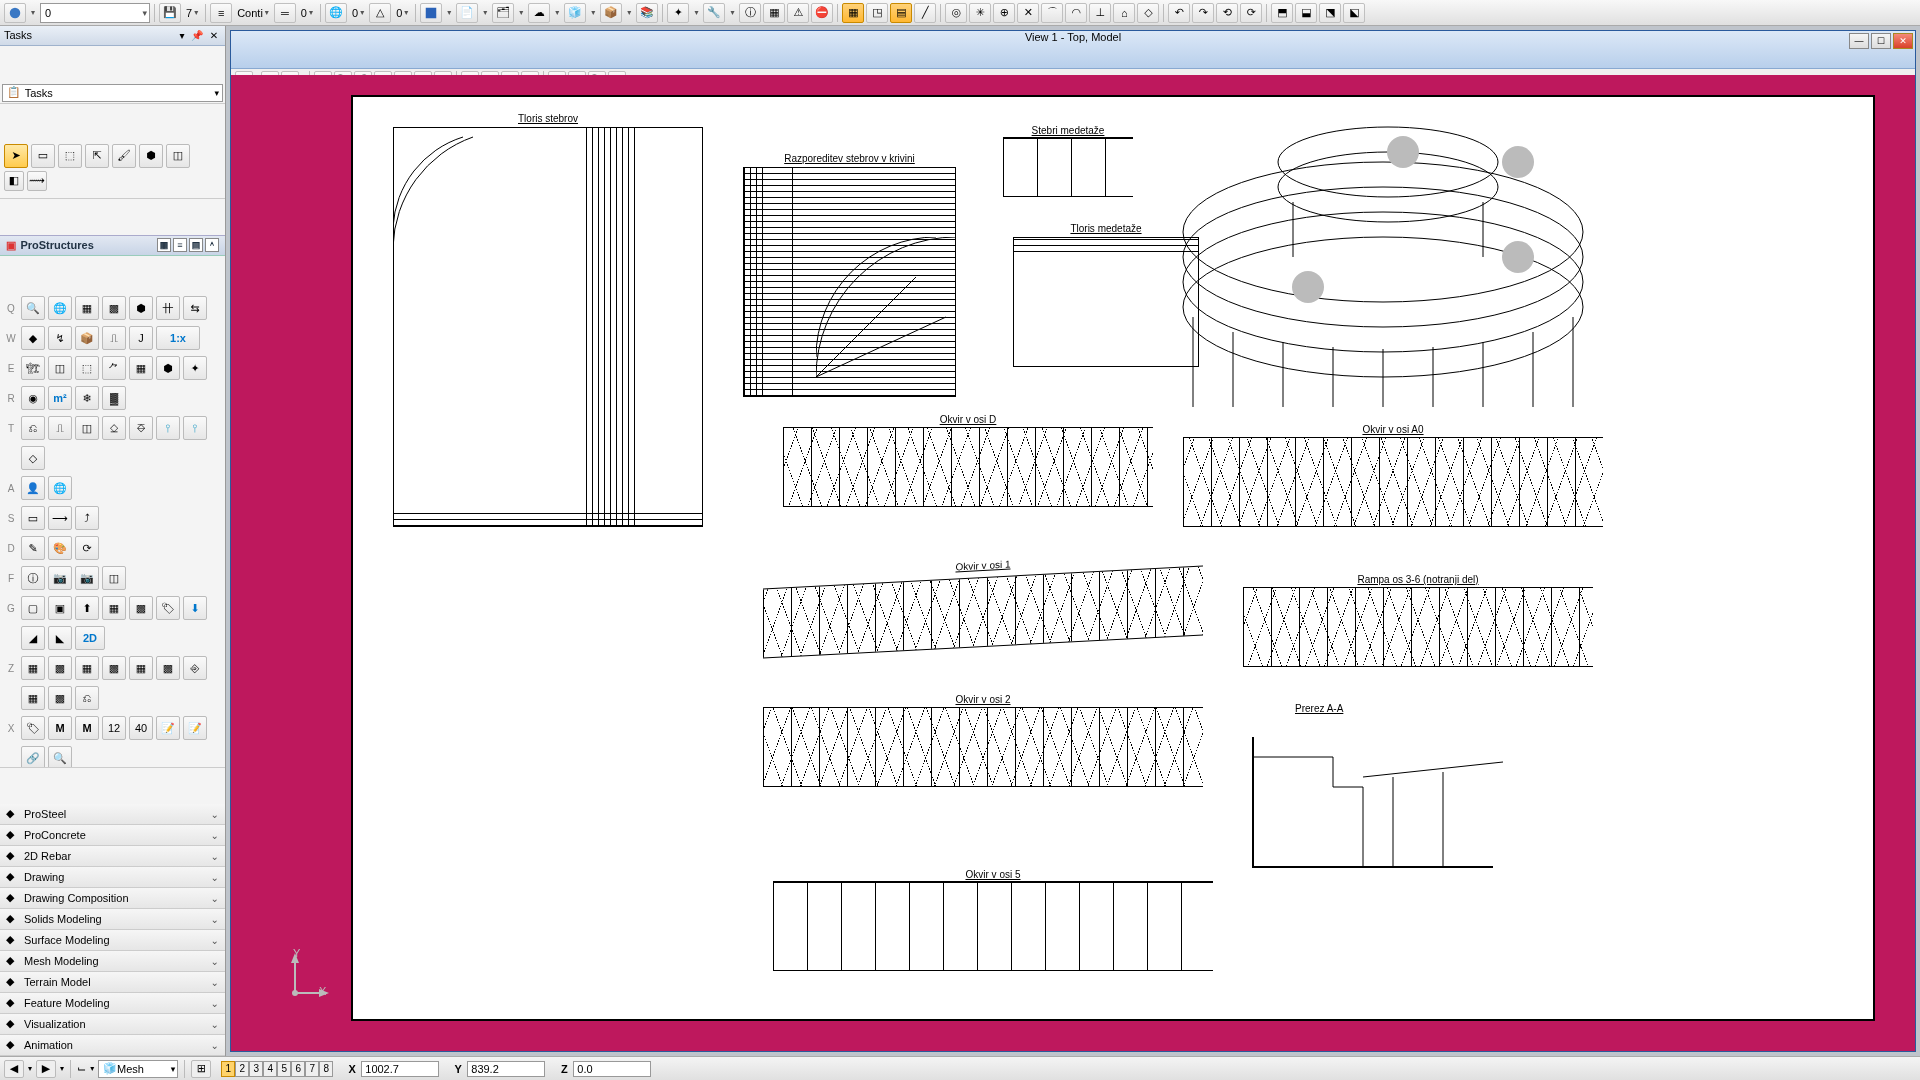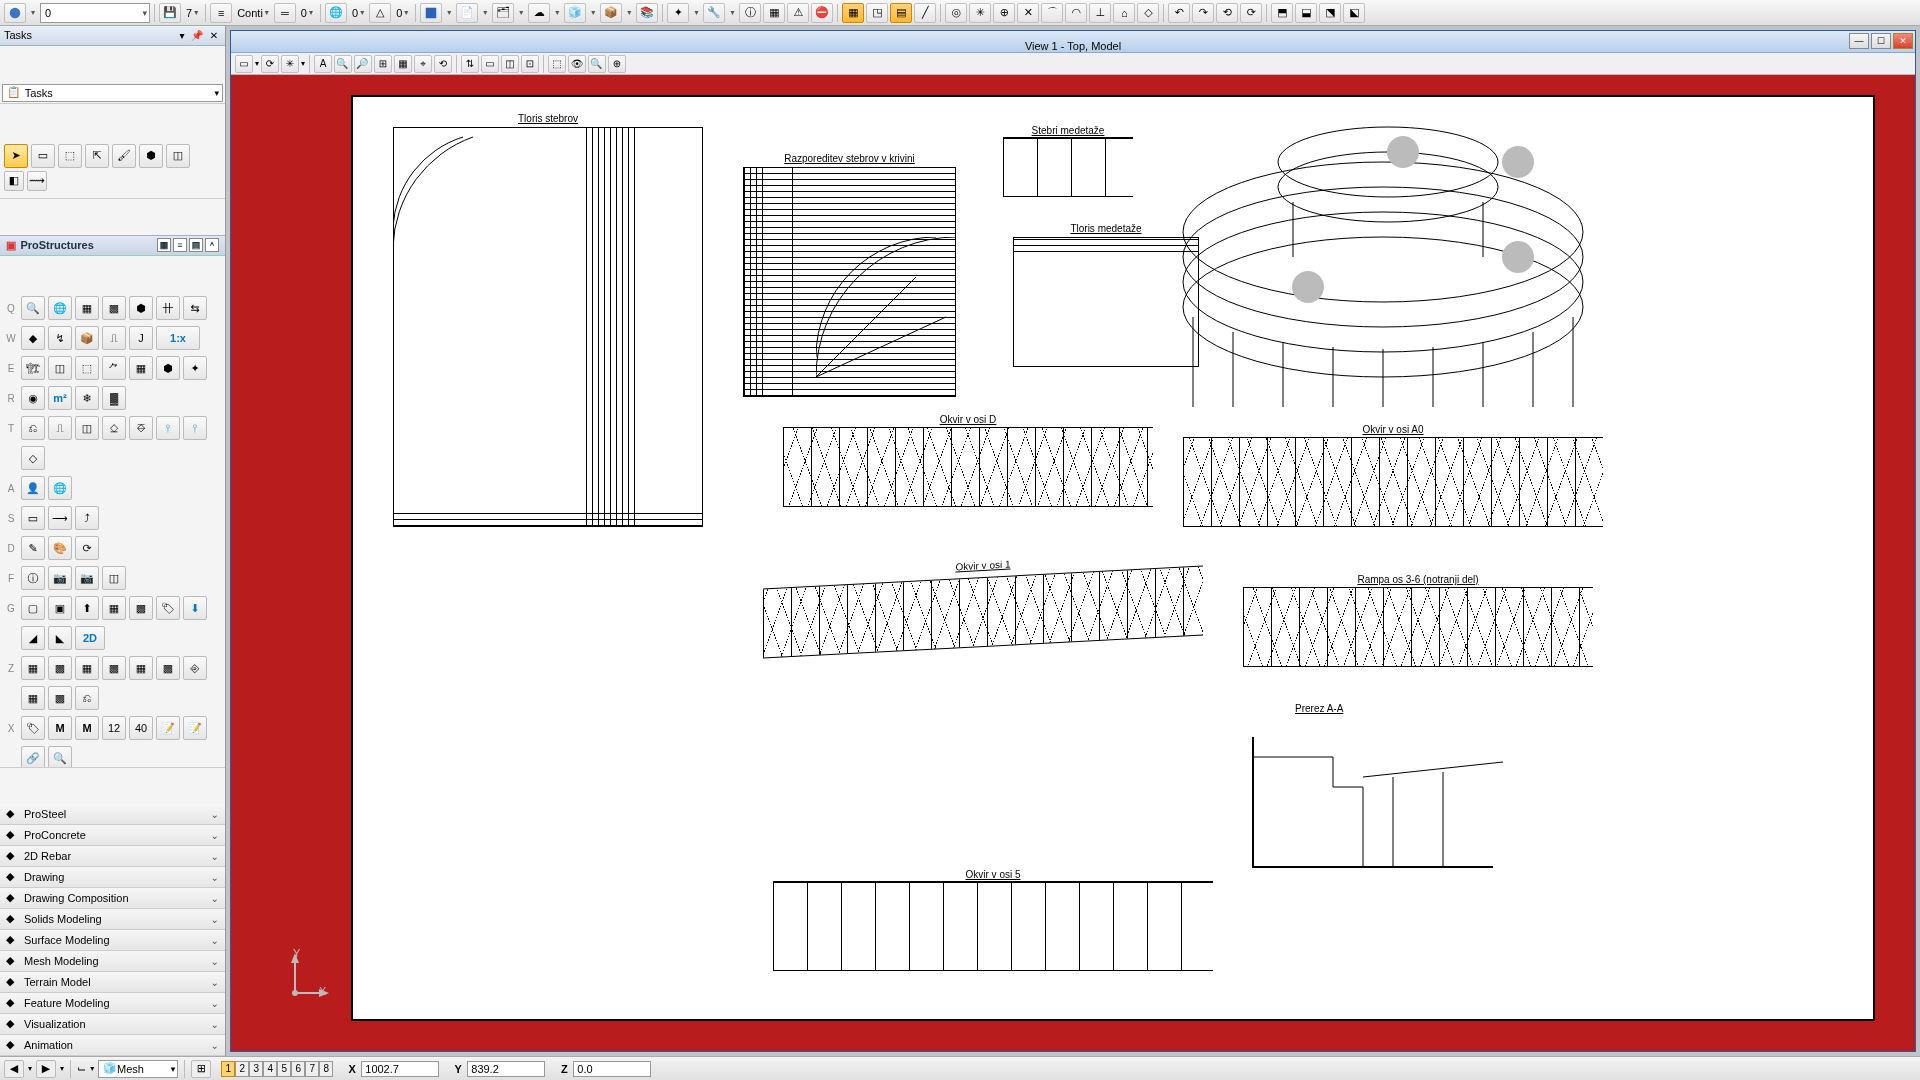--- a/index.html
+++ b/index.html
@@ -38,28 +38,28 @@
 .ps-icon-grid{padding:4px; display:flex; flex-direction:column; gap:3px; border-bottom:1px solid #ccc; overflow:hidden;}
 
 .collapsible{height:21px;background:linear-gradient(#f6f6f6,#e6e6e6);border-bottom:1px solid #ccc;display:flex;align-items:center;justify-content:space-between;padding:0 6px;cursor:pointer;}
 .collapsible .chev{font-size:10px;color:#555;}
 .collapsible .lbl{display:flex;align-items:center;gap:4px;}
 .cicon{width:14px;height:14px;display:inline-block;}
 
 
 .view-wrap{flex:1; background:#bfc4cb; position:relative; padding:4px;}
 .view-window{position:absolute; inset:4px; background:#fff; border:1px solid #2a5a9c; box-shadow:0 0 0 1px #9fb5d2 inset;}
-.view-title{height:22px;background:linear-gradient(#dce8f7,#b8cfeb);border-bottom:1px solid #89a9d1;display:flex;align-items:flex-end;justify-content:center;position:relative;}
+.view-title{height:38px;background:linear-gradient(#dce8f7,#b8cfeb);border-bottom:1px solid #89a9d1;display:flex;align-items:flex-start;justify-content:center;position:relative;}
 .view-title .win-ctrls{position:absolute;right:2px;top:2px;display:flex;gap:2px;}
 .wbtn{width:20px;height:16px;border:1px solid #888;background:linear-gradient(#f5f5f5,#ddd);display:inline-flex;align-items:center;justify-content:center;font-size:9px;cursor:pointer;}
 .wbtn.close{background:linear-gradient(#f58a7a,#d9412a);border-color:#a82;color:#fff;}
 .view-toolbar{height:22px;border-bottom:1px solid #bbb;background:#f0f0f0;display:flex;align-items:center;gap:2px;padding:0 4px;}
 .mini-btn{width:18px;height:18px;background:linear-gradient(#fafafa,#e5e5e5);border:1px solid #c0c0c0;border-radius:2px;cursor:pointer;display:inline-flex;align-items:center;justify-content:center;font-size:10px;}
 
-.canvas-area{position:absolute;top:44px;left:0;right:0;bottom:0;background:#b91c1c;overflow:hidden;}
+.canvas-area{position:absolute;top:44px;left:0;right:0;bottom:0;background:#be185d;overflow:hidden;}
 .sheet{position:absolute; inset:20px 40px 30px 120px; border:2px solid #000; background:#fff;}
 .drawing-block{position:absolute;border:0;}
 .db-title{position:absolute;top:-14px;left:50%;transform:translateX(-50%);font-size:10px;text-decoration:underline;white-space:nowrap;}
 .hatch{background:repeating-linear-gradient(0deg,#000 0,#000 0.5px,transparent 0.5px,transparent 6px),repeating-linear-gradient(90deg,#000 0,#000 0.5px,transparent 0.5px,transparent 6px);}
 .dense-cross{background:
   repeating-linear-gradient(45deg,#000 0,#000 .5px,transparent .5px,transparent 8px),
   repeating-linear-gradient(-45deg,#000 0,#000 .5px,transparent .5px,transparent 8px),
   repeating-linear-gradient(0deg,#000 0,#000 .5px,transparent .5px,transparent 10px),
   repeating-linear-gradient(90deg,#000 0,#000 .5px,transparent .5px,transparent 10px);
   border:1px solid #000;}
@@ -569,20 +569,23 @@
 
 
           <div class="drawing-block truss" style="left:410px;top:480px;width:440px;height:70px;transform:skewY(-3deg)">
             <div class="db-title" style="top:-18px">Okvir v osi 1</div>
           </div>
 
           <div class="drawing-block truss" style="left:890px;top:490px;width:350px;height:80px">
             <div class="db-title">Rampa os 3-6 (notranji del)</div>
           </div>
 
+          <div class="drawing-block truss" style="left:410px;top:610px;width:440px;height:80px">
+            <div class="db-title">Okvir v osi 2</div>
+          </div>
 
           <div class="drawing-block" style="left:890px;top:620px;width:260px;height:160px">
             <div class="db-title" style="left:20%;transform:none">Prerez A-A</div>
             <svg viewBox="0 0 260 160" style="width:100%;height:100%">
                 <polyline points="10,20 10,150 250,150" fill="none" stroke="#000" stroke-width="2"></polyline>
                 <polyline points="10,40 90,40 90,70 120,70 120,150" fill="none" stroke="#000"></polyline>
                 <line x1="150" y1="150" x2="150" y2="60" stroke="#000"></line>
                 <line x1="200" y1="150" x2="200" y2="55" stroke="#000"></line>
                 <polyline points="120,60 260,45" fill="none" stroke="#000"></polyline>
               </svg>

